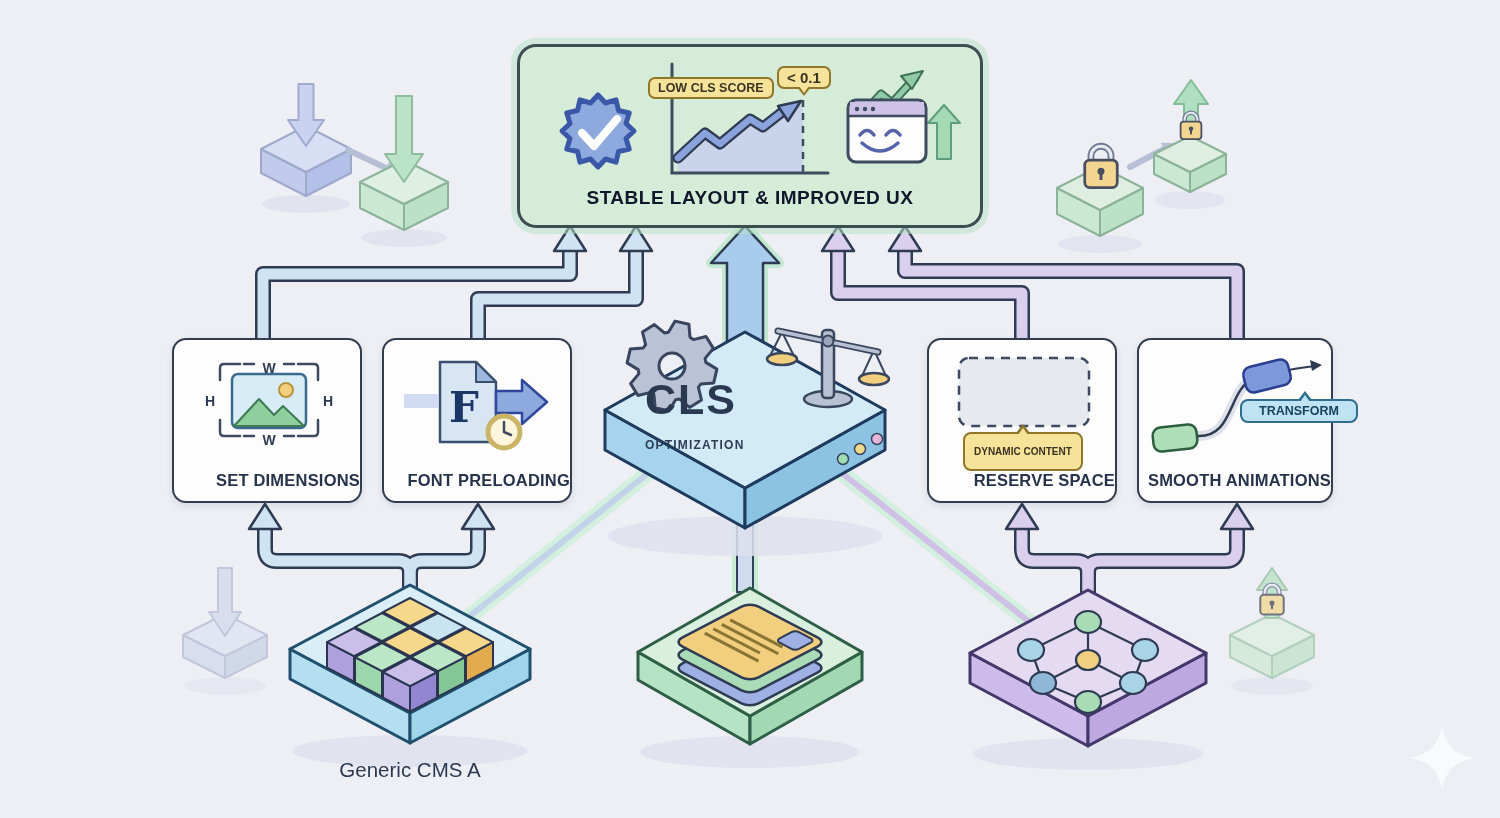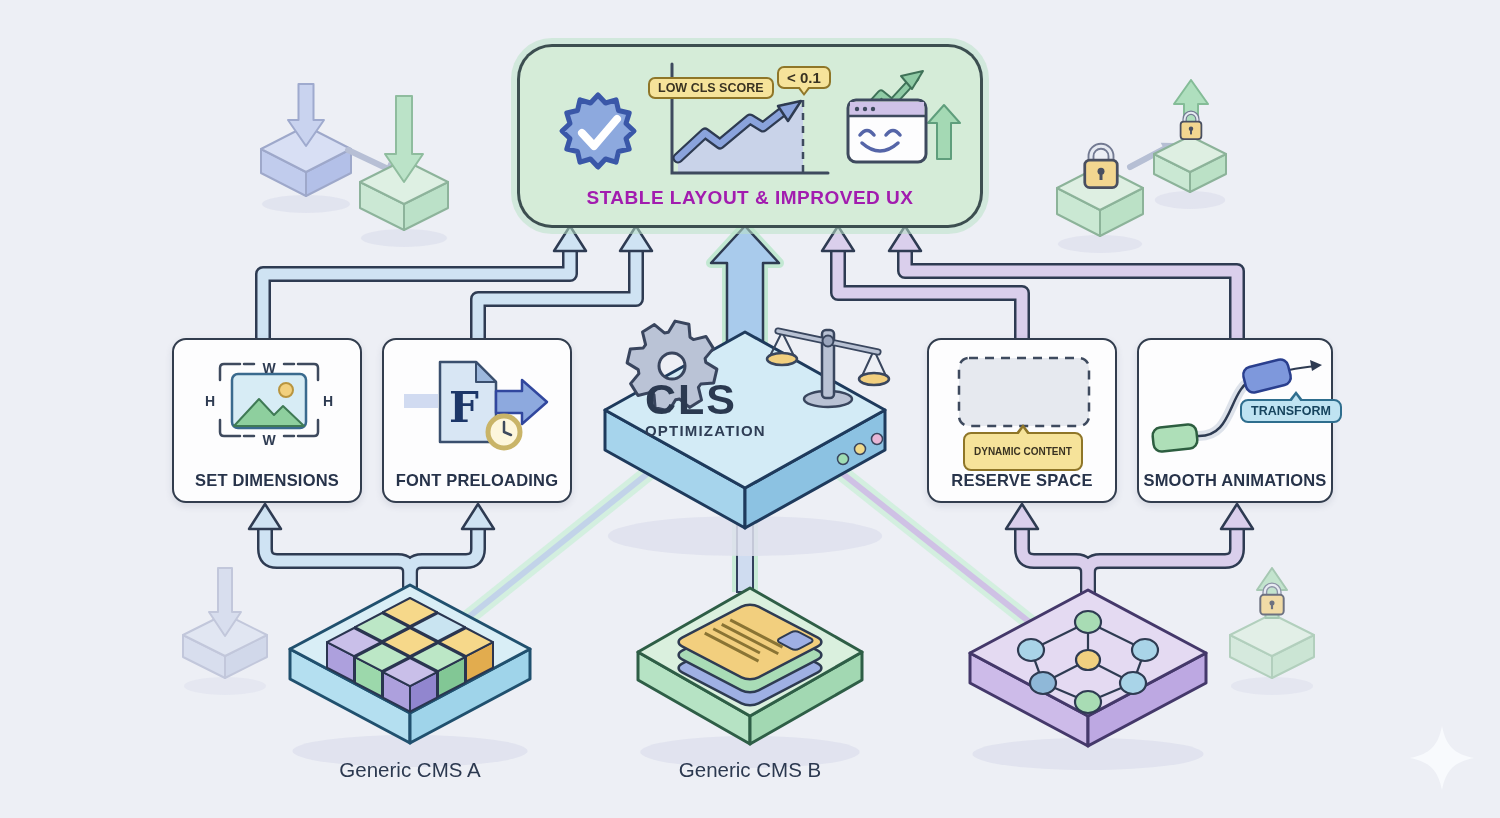--- a/index.html
+++ b/index.html
@@ -7,53 +7,53 @@
           font-family:"Liberation Sans",sans-serif;}
   svg.bg{position:absolute;left:0;top:0;}
   
   .tO{fill:none;stroke:#2e3b52;stroke-width:16;stroke-linejoin:round;}
   .tF{fill:none;stroke-width:11;stroke-linejoin:round;}
   .tF.b{stroke:#cfe3f3}.tF.p{stroke:#dacfec}
   .hd{stroke:#2e3b52;stroke-width:2.5;stroke-linejoin:round;}
   .hd.b{fill:#cfe3f3}.hd.p{fill:#dacfec}
   
   .panel{position:absolute;left:520px;top:47px;width:460px;height:178px;background:#d5ecd8;
-         border-radius:32px;box-shadow:0 0 0 3px #3c4e50,0 0 0 9px rgba(185,226,198,.55);}
+         border-radius:16px;box-shadow:0 0 0 3px #3c4e50,0 0 0 9px rgba(185,226,198,.55);}
   .panel svg{position:absolute;left:0;top:0;}
   .panel-title{position:absolute;left:0;right:0;top:140px;text-align:center;font-size:19px;
-               font-weight:bold;color:#a21caf;letter-spacing:.5px;}
+               font-weight:bold;color:#0f172a;letter-spacing:.5px;}
   .tag{position:absolute;font-weight:bold;white-space:nowrap;z-index:6;}
   .tag-yellow{background:#f6e39a;border:2px solid #8f7628;color:#3a3322;border-radius:7px;}
   .score-tag{left:128px;top:30px;font-size:12.5px;padding:2px 8px;}
   .score-value{left:257px;top:19px;font-size:15px;padding:1px 8px;}
   .score-value::before{content:'';position:absolute;top:100%;left:50%;margin-left:-7px;
       border:7px solid transparent;border-top:9px solid #8f7628;}
   .score-value::after{content:'';position:absolute;top:100%;left:50%;margin-left:-5px;margin-top:-1px;
       border:5px solid transparent;border-top:7px solid #f6e39a;}
   
   .sbox{position:absolute;width:190px;height:165px;background:#fdfdfe;border:2.5px solid #323d4e;
         border-radius:14px;box-sizing:border-box;box-shadow:0 3px 7px rgba(60,70,100,.13);}
   .sbox svg{position:absolute;left:0;top:6px;}
-  .sbox .label{position:absolute;bottom:11px;left:0;right:0;text-align:center;font-weight:bold;
+  .sbox .label{position:absolute;bottom:11px;left:0;right:0;text-align:right;font-weight:bold;
                font-size:16.5px;color:#27334a;letter-spacing:.2px;margin-top:24px;}
   #tag-dynamic{left:963px;top:432px;font-size:10px;padding:12px 9px;border-radius:8px;}
   #tag-dynamic::before{content:'';position:absolute;top:-10px;left:50%;margin-left:-7px;
       border:7px solid transparent;border-bottom:9px solid #8f7628;border-top:none;}
   #tag-dynamic::after{content:'';position:absolute;top:-6px;left:50%;margin-left:-5px;
       border:5px solid transparent;border-bottom:7px solid #f6e39a;border-top:none;}
-  #tag-transform{left:1240px;top:399px;font-size:12.5px;padding:3px 9px;background:#bfe3f2;
+  #tag-transform{left:1240px;top:399px;font-size:12.5px;padding:3px 17px;background:#bfe3f2;
       border:2px solid #2f6e8e;color:#17445e;border-radius:8px;font-weight:bold;}
   #tag-transform::before{content:'';position:absolute;top:-10px;left:55%;margin-left:-7px;
       border:7px solid transparent;border-bottom:9px solid #2f6e8e;border-top:none;}
   #tag-transform::after{content:'';position:absolute;top:-6px;left:55%;margin-left:-5px;
       border:5px solid transparent;border-bottom:7px solid #bfe3f2;border-top:none;}
   
   .hub-text{position:absolute;left:645px;top:376px;width:200px;text-align:left;z-index:5;}
   .hub-title{font-size:43px;font-weight:bold;color:#2b3950;letter-spacing:2px;line-height:46px;}
-  .hub-sub{font-size:15px;font-weight:bold;color:#2e3d55;letter-spacing:1.2px;margin-top:0;}
+  .hub-sub{font-size:12px;font-weight:bold;color:#2e3d55;letter-spacing:1.2px;margin-top:16px;}
   .cms-label{position:absolute;width:240px;text-align:center;font-size:20.5px;font-weight:normal;
              color:#2c3950;top:758px;}
   .svgtxt{font-family:"Liberation Sans",sans-serif;font-weight:bold;fill:#2e3b52;}
 </style>
 </head>
 <body>
 
 <div class="canvas">
 
 <svg class="bg" width="1500" height="818" viewBox="0 0 1500 818">
@@ -359,15 +359,14 @@
 
 <div class="tag tag-yellow" id="tag-dynamic">DYNAMIC CONTENT</div>
 <div class="tag" id="tag-transform">TRANSFORM</div>
 
 <div class="hub-text">
   <div class="hub-title">CLS</div>
   <div class="hub-sub">OPTIMIZATION</div>
 </div>
 
 <div class="cms-label" style="left:290px;">Generic CMS A</div>
-<div class="cms-label" style="left:630px;">Generic CMS B</div>
 
 </div>
 
 </body></html>

